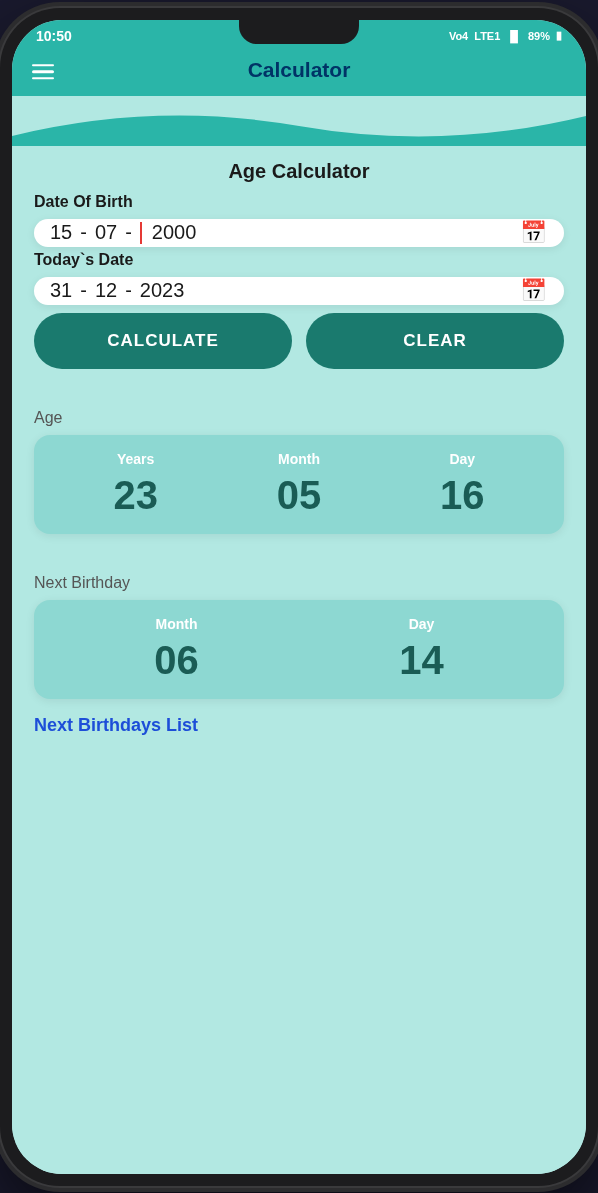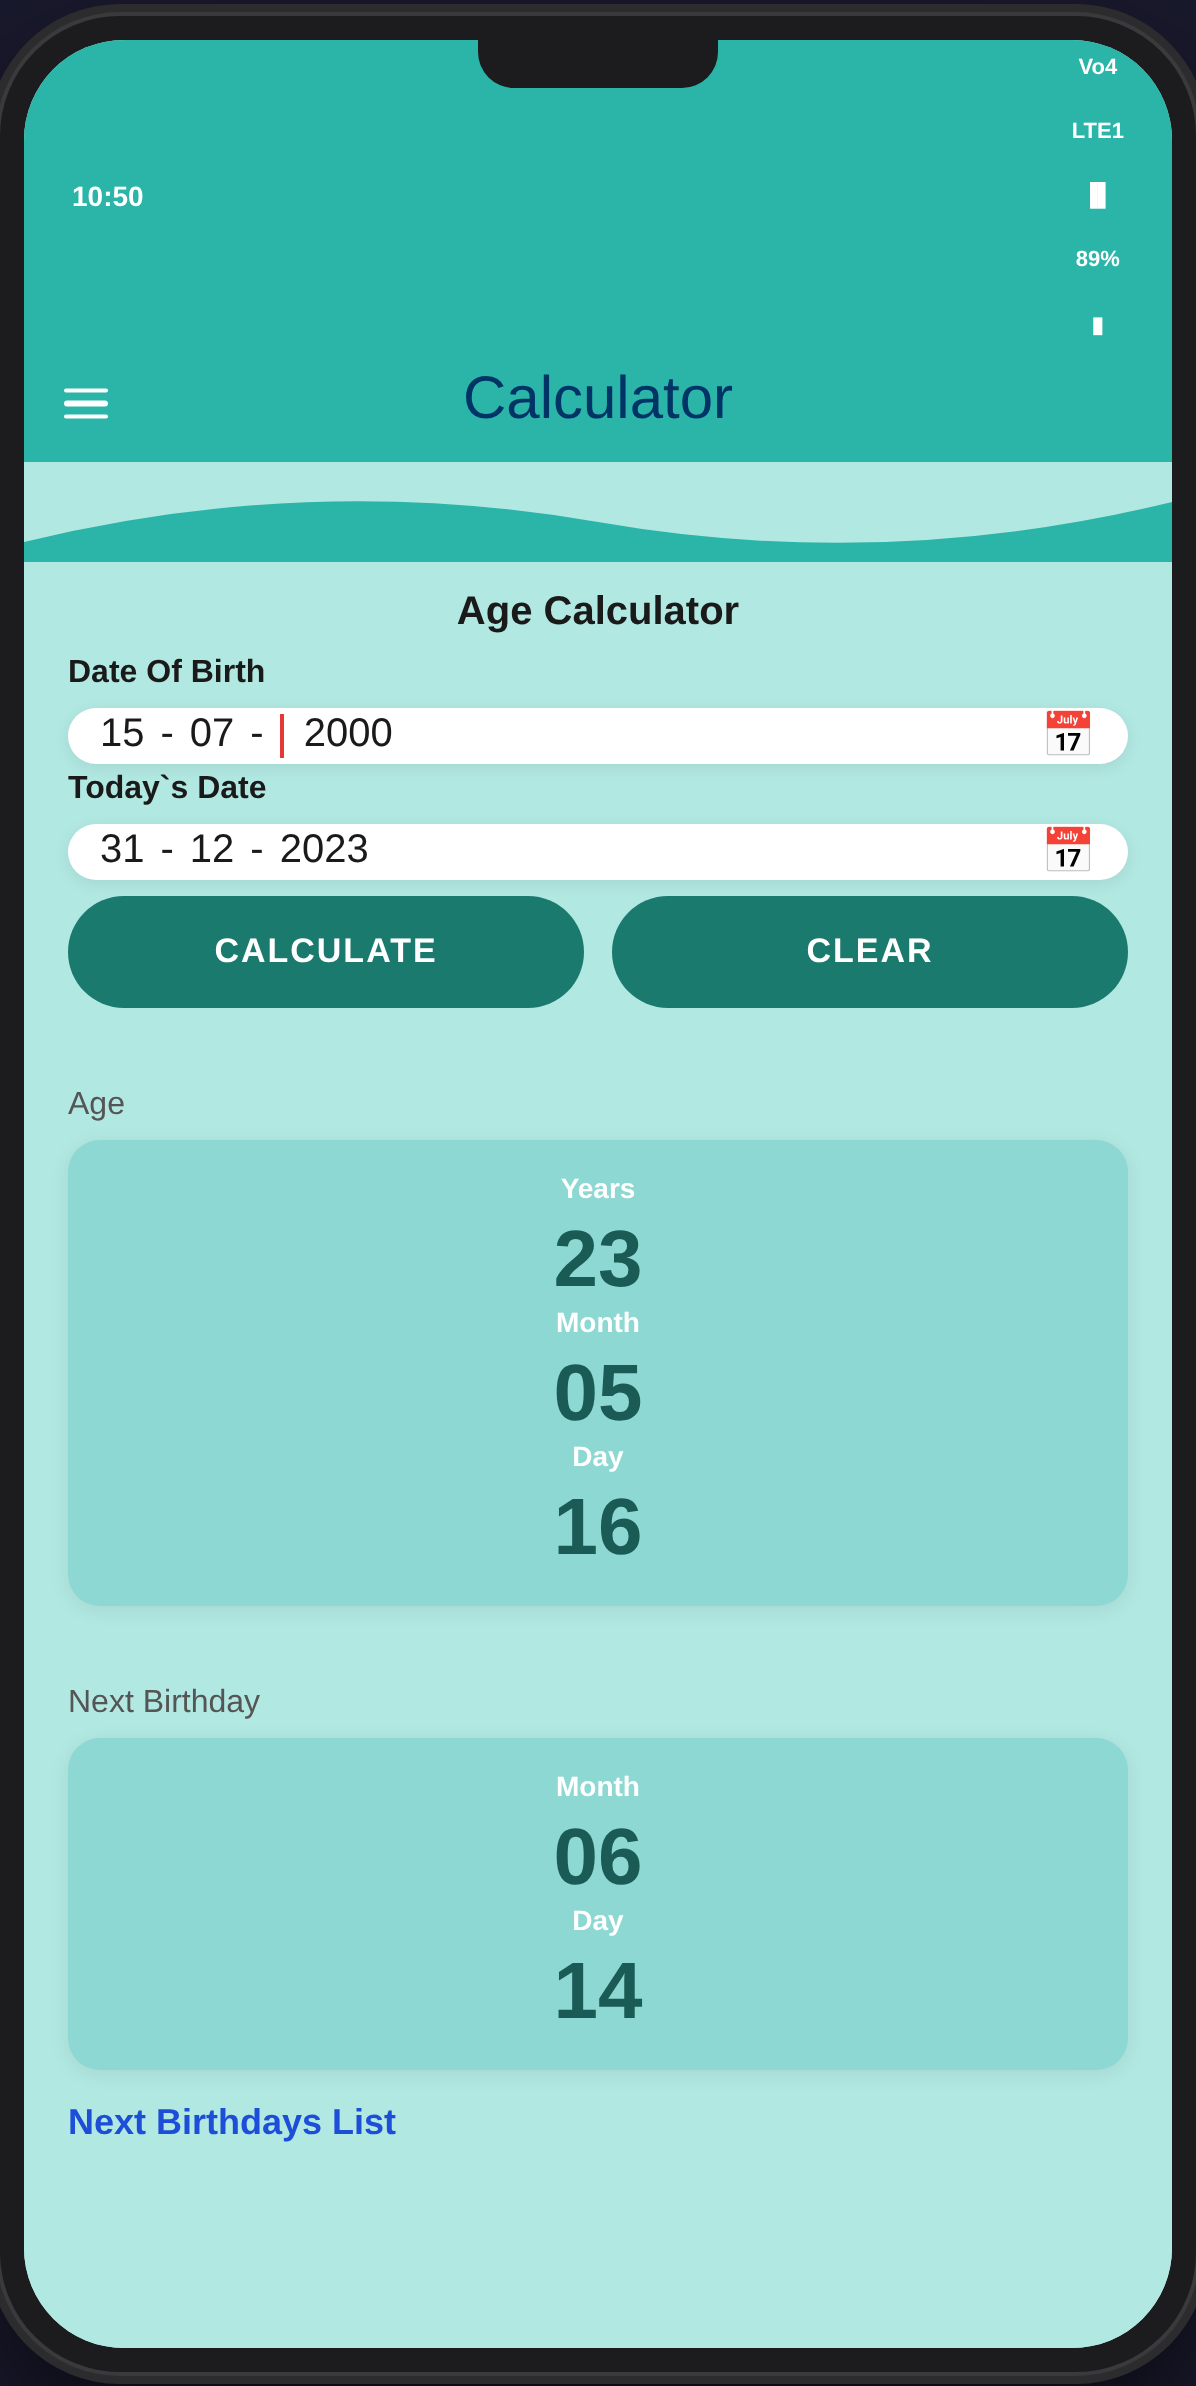--- a/index.html
+++ b/index.html
@@ -68,23 +68,22 @@
       align-items: center;
       padding: 8px 24px 4px;
       color: white;
       font-size: 13px;
       font-weight: 600;
     }
     .status-time { font-weight: 700; font-size: 14px; }
     .status-right {
       display: flex;
       align-items: center;
-      gap: 20px;
+      gap: 6px;
       font-size: 11px;
-      flex-direction: column;
     }
     .notch {
       width: 120px;
       height: 24px;
       background: #1c1c1e;
       border-radius: 0 0 18px 18px;
       position: absolute;
       top: 12px;
       left: 50%;
       transform: translateX(-50%);
@@ -112,22 +111,22 @@
     }
     .hamburger-icon span {
       display: block;
       width: 22px;
       height: 2.5px;
       background: white;
       border-radius: 2px;
     }
     .header-title {
       color: #003366;
-      font-size: 30px;
-      font-weight: 400;
+      font-size: 21px;
+      font-weight: 700;
     }
 
     
     .wave-container {
       background: #2ab5a8;
       height: 50px;
       position: relative;
       overflow: hidden;
     }
     .wave-container svg {
@@ -227,21 +226,20 @@
       background: #8dd8d2;
       border-radius: 16px;
       padding: 16px 20px;
       margin-bottom: 16px;
       box-shadow: 0 2px 10px rgba(0,0,0,0.08);
     }
     .result-columns {
       display: flex;
       justify-content: space-around;
       text-align: center;
-      flex-direction: column;
     }
     .result-col {
       display: flex;
       flex-direction: column;
       align-items: center;
       gap: 6px;
     }
     .result-col-label {
       font-size: 14px;
       color: white;

